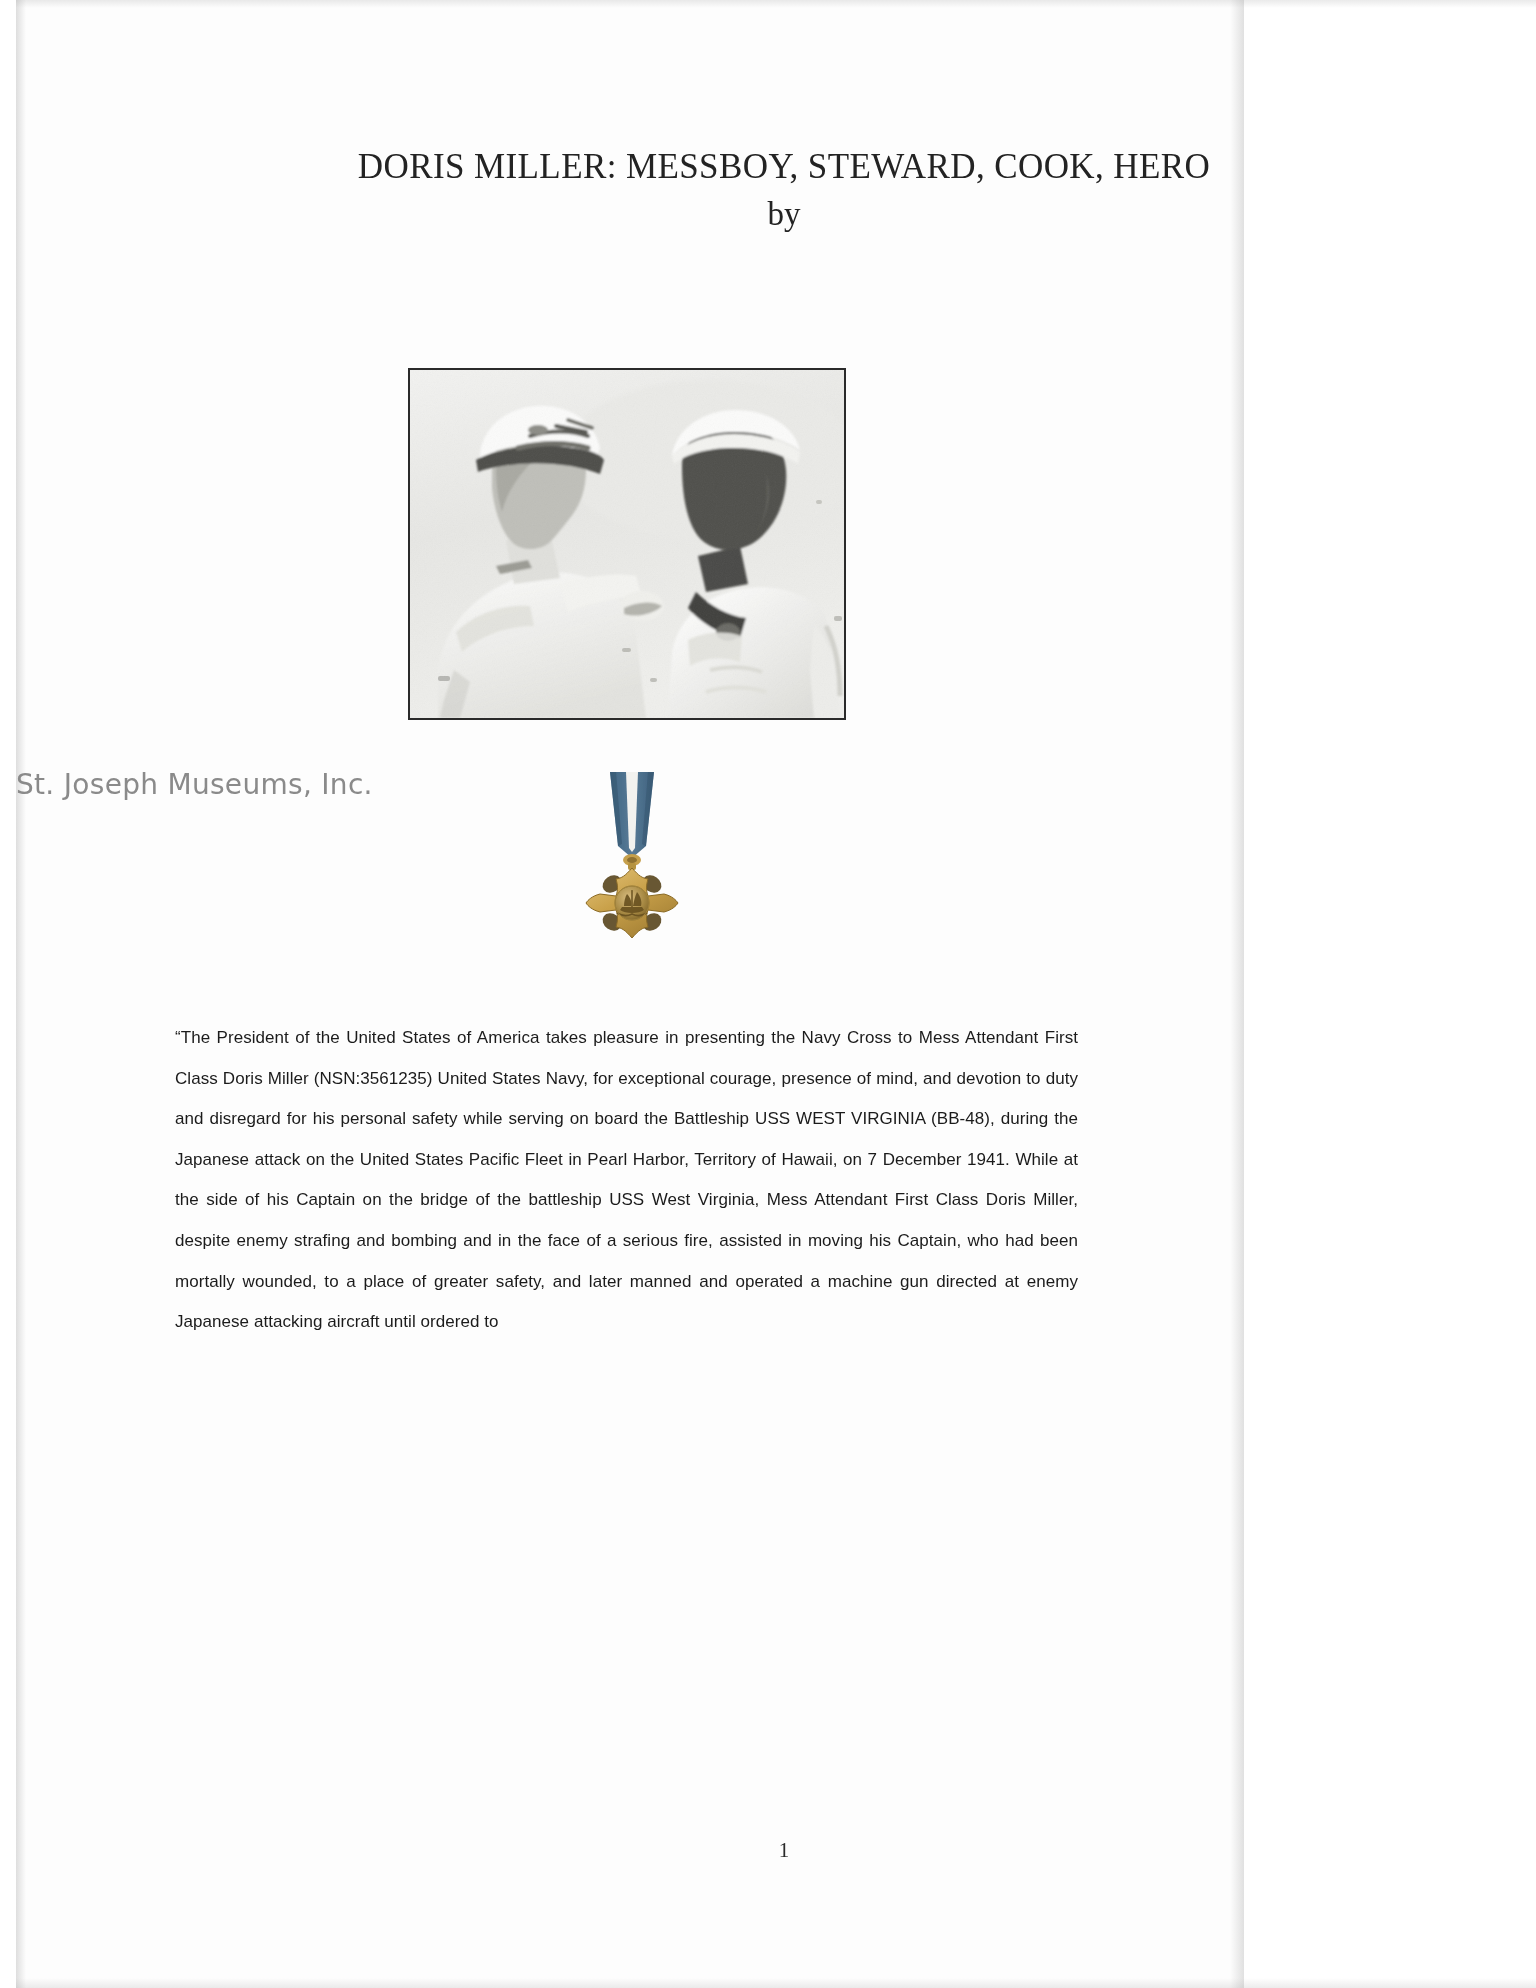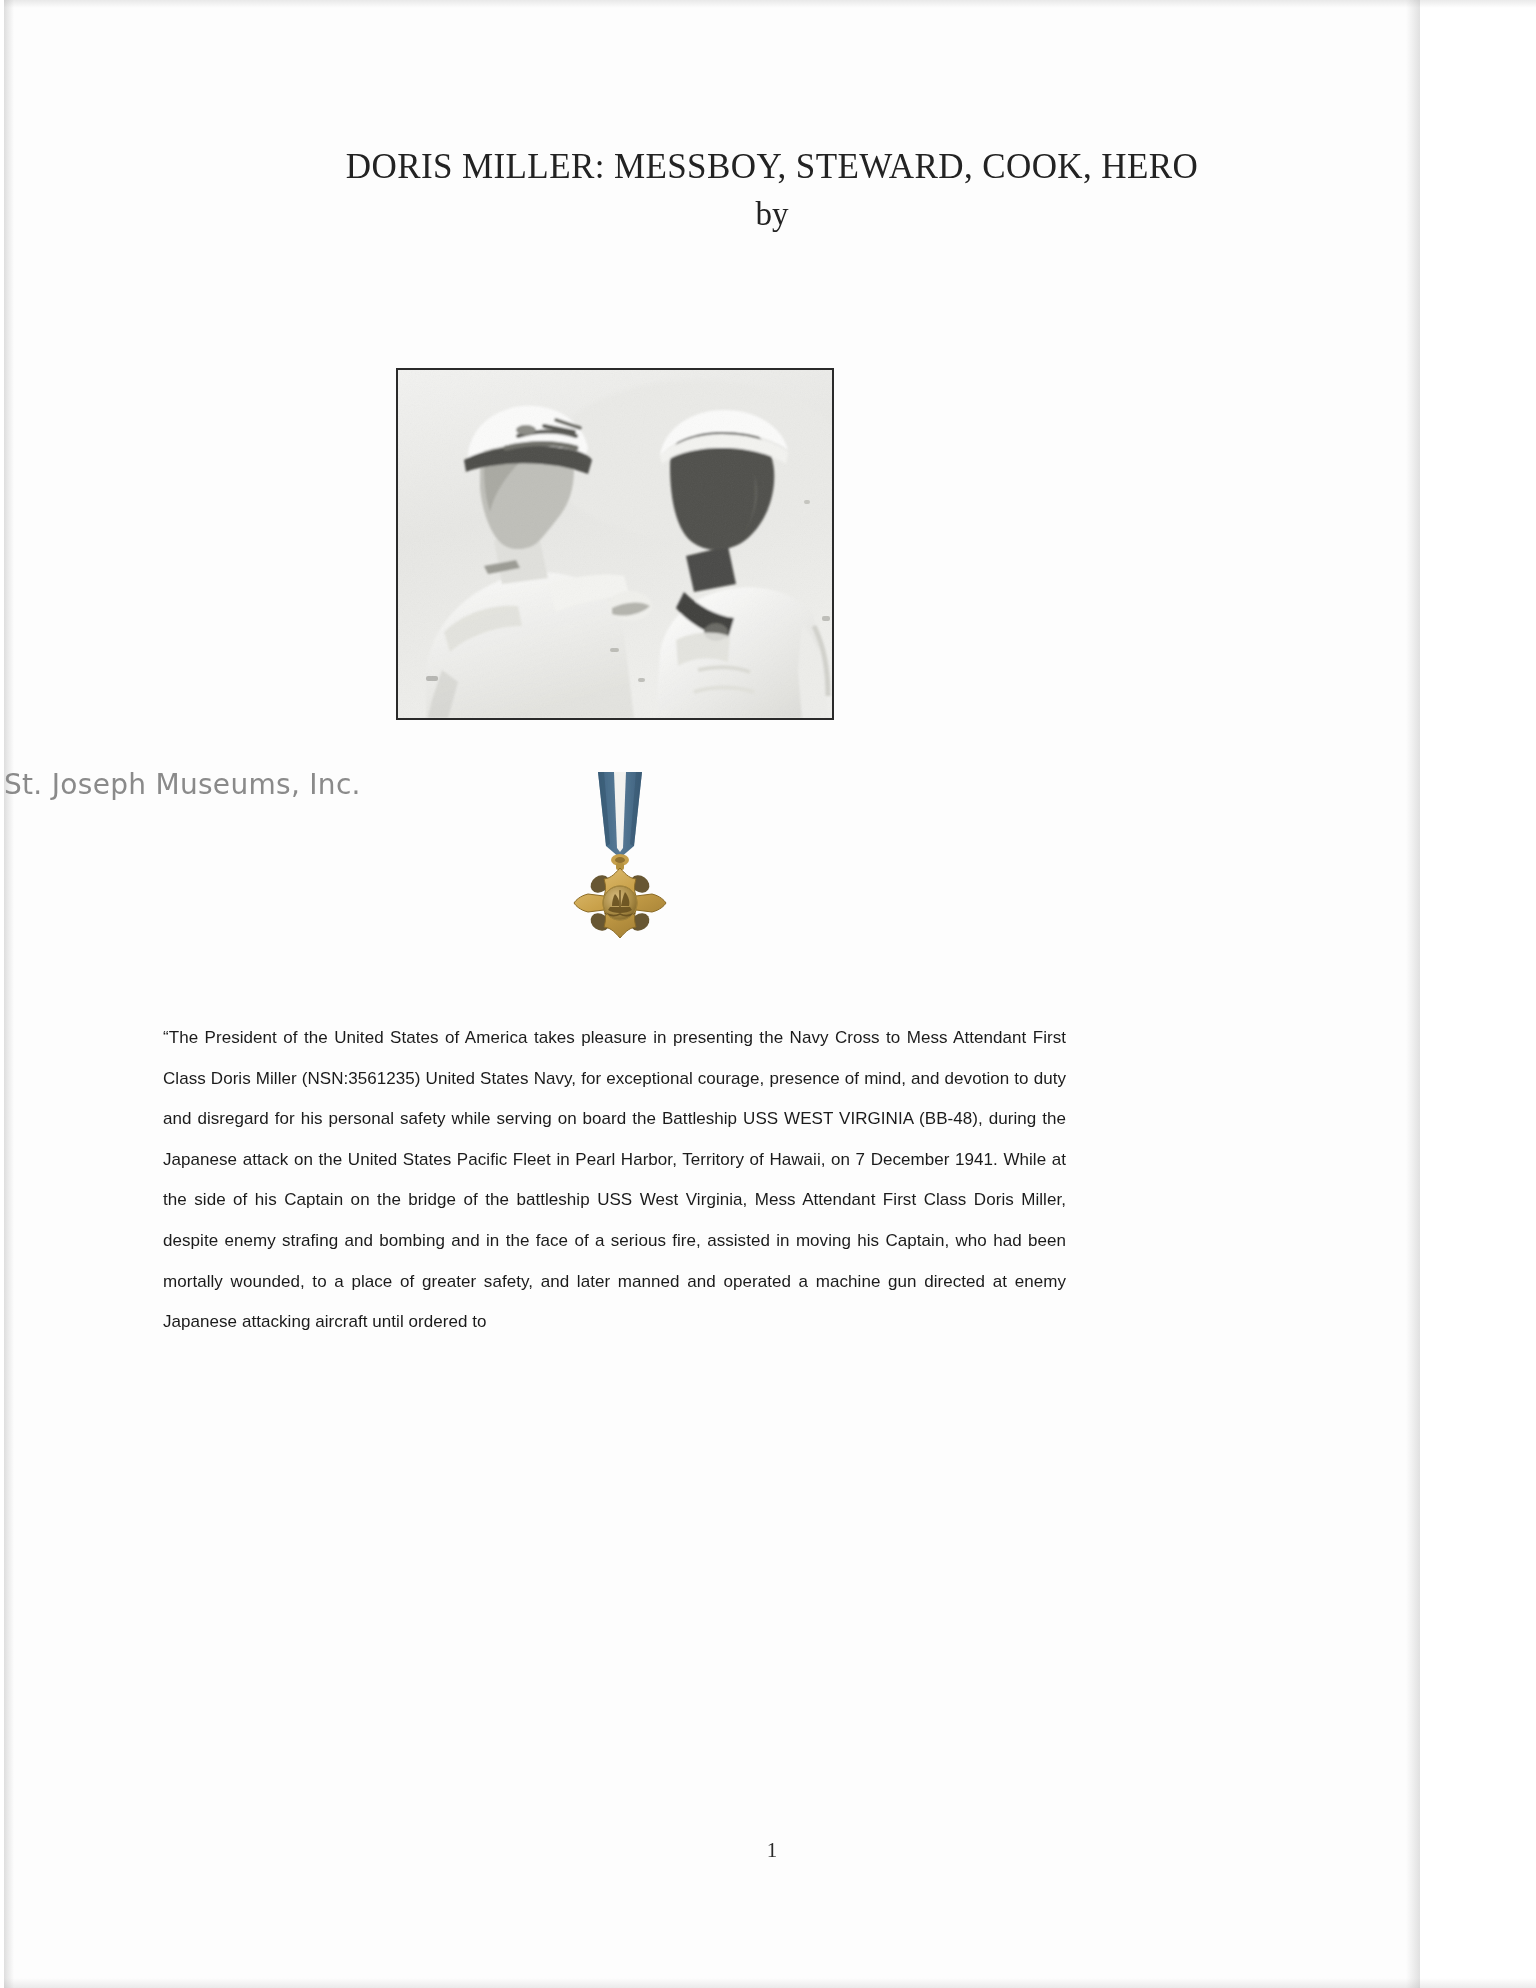--- a/index.html
+++ b/index.html
@@ -12,22 +12,22 @@
     height: 1988px;
     position: relative;
     overflow: hidden;
     font-family: "Liberation Serif", "DejaVu Serif", serif;
     color: #1a1a1a;
   }
 
   
   .page {
     position: absolute;
-    left: 4px; top: 0;
-    width: 1416px;
+    left: 16px; top: 0;
+    width: 1228px;
     height: 1988px;
     background: #fdfdfd;
   }
   
   .scan-edge-left {
     position: absolute; left: 0; top: 0; width: 10px; height: 1988px;
     background: linear-gradient(to right, rgba(150,150,150,0.30), rgba(255,255,255,0));
     pointer-events: none;
   }
   .scan-edge-right {

